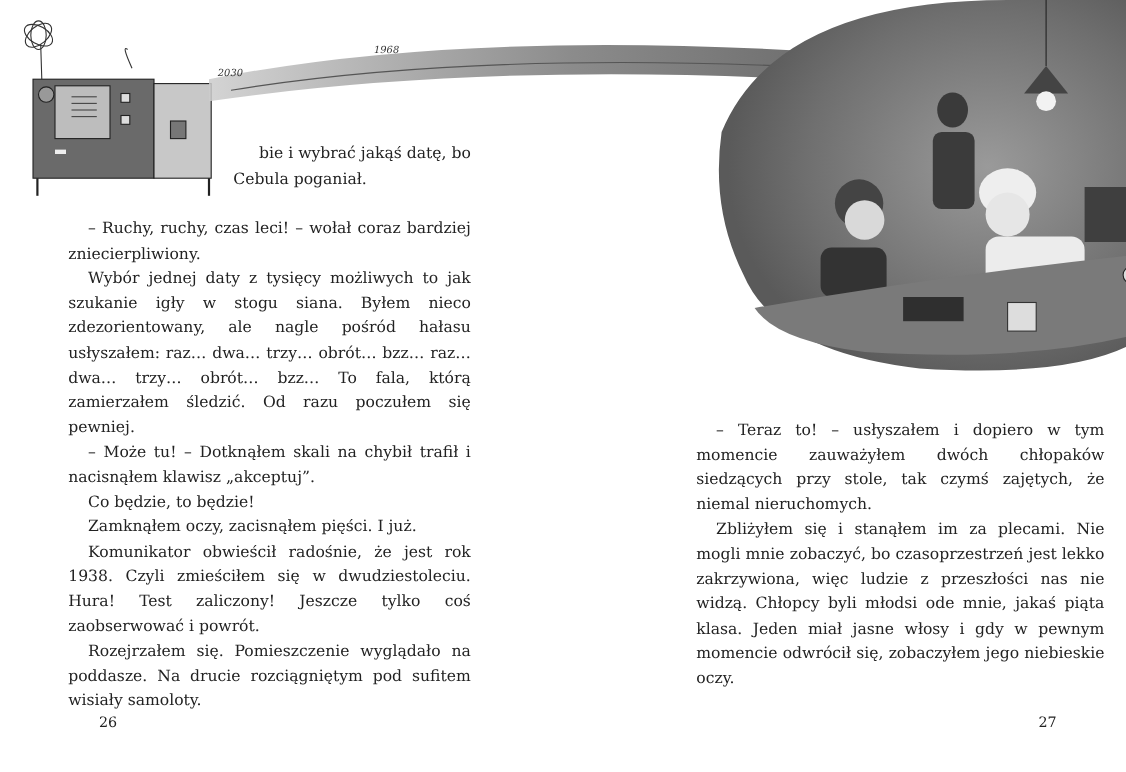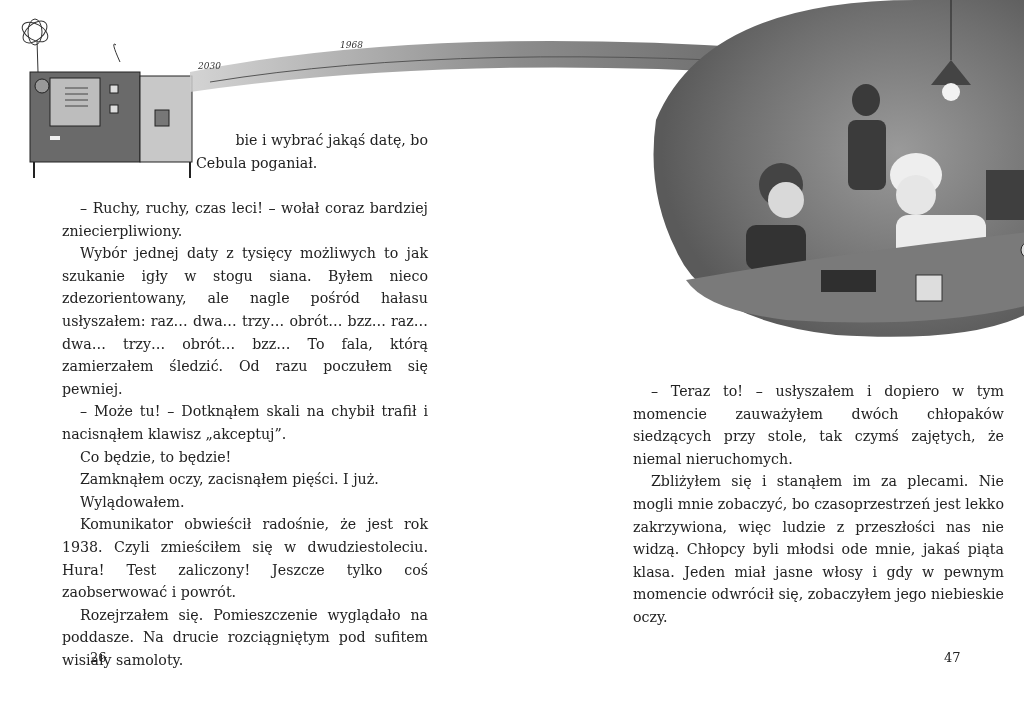--- a/index.html
+++ b/index.html
@@ -7,21 +7,21 @@
          font-family: "DejaVu Serif", "Liberation Serif", serif; color: #222; }
   .page { position: absolute; top: 0; height: 702px; }
   .page-left { left: 0; width: 512px; }
   .page-right { left: 536px; width: 512px; }
 
   .text-block { position: absolute; font-size: 14.2px; line-height: 22.6px; text-align: justify; }
   .text-block p { margin: 0; text-indent: 18px; }
   .left-text { left: 62px; top: 197px; width: 366px; }
   .left-intro { position: absolute; left: 196px; top: 129px; width: 232px; font-size: 14.2px; line-height: 22.6px; text-align: right; }
   .left-intro span { display: block; }
-  .left-intro .l3 { text-align: left; margin-left: 0; }
+  .left-intro .l3 { text-align: left; margin-left: 16px; }
 
   .right-text { left: 97px; top: 380px; width: 371px; }
 
   .page-number { position: absolute; font-size: 13px; top: 650px; }
   .pn-left { left: 90px; }
   .pn-right { left: 408px; }
 
   
   .machine { position: absolute; left: 10px; top: 10px; width: 190px; height: 170px; }
   .streak { position: absolute; left: 150px; top: 10px; width: 700px; height: 110px; }
@@ -76,21 +76,20 @@
     <span>bie i wybrać jakąś datę, bo</span>
     <span class="l3">Cebula poganiał.</span>
   </div>
 
   <div class="text-block left-text">
     <p>– Ruchy, ruchy, czas leci! – wołał coraz bardziej zniecierpliwiony.</p>
     <p>Wybór jednej daty z tysięcy możliwych to jak szukanie igły w stogu siana. Byłem nieco zdezorientowany, ale nagle pośród hałasu usłyszałem: raz… dwa… trzy… obrót… bzz… raz… dwa… trzy… obrót… bzz… To fala, którą zamierzałem śledzić. Od razu poczułem się pewniej.</p>
     <p>– Może tu! – Dotknąłem skali na chybił trafił i nacisnąłem klawisz „akceptuj”.</p>
     <p>Co będzie, to będzie!</p>
     <p>Zamknąłem oczy, zacisnąłem pięści. I już.</p>
-    <p>Wylądowałem.</p>
     <p>Komunikator obwieścił radośnie, że jest rok 1938. Czyli zmieściłem się w dwudziestoleciu. Hura! Test zaliczony! Jeszcze tylko coś zaobserwować i powrót.</p>
     <p>Rozejrzałem się. Pomieszczenie wyglądało na poddasze. Na drucie rozciągniętym pod sufitem wisiały samoloty.</p>
   </div>
 
   <div class="page-number pn-left">26</div>
 </div>
 
 <div class="page page-right">
   <svg class="scene" viewBox="0 0 432 355">
     <defs>
@@ -117,14 +116,14 @@
     <rect x="205" y="270" width="55" height="22" fill="#2f2f2f"></rect>
     <rect x="300" y="275" width="26" height="26" fill="#ddd" stroke="#333"></rect>
     <circle cx="413" cy="250" r="8" fill="#ddd" stroke="#222"></circle>
   </svg>
 
   <div class="text-block right-text">
     <p>– Teraz to! – usłyszałem i dopiero w tym momencie zauważyłem dwóch chłopaków siedzących przy stole, tak czymś zajętych, że niemal nieruchomych.</p>
     <p>Zbliżyłem się i stanąłem im za plecami. Nie mogli mnie zobaczyć, bo czasoprzestrzeń jest lekko zakrzywiona, więc ludzie z przeszłości nas nie widzą. Chłopcy byli młodsi ode mnie, jakaś piąta klasa. Jeden miał jasne włosy i gdy w pewnym momencie odwrócił się, zobaczyłem jego niebieskie oczy.</p>
   </div>
 
-  <div class="page-number pn-right">47</div>
+  <div class="page-number pn-right">27</div>
 </div>
 
 </body></html>

